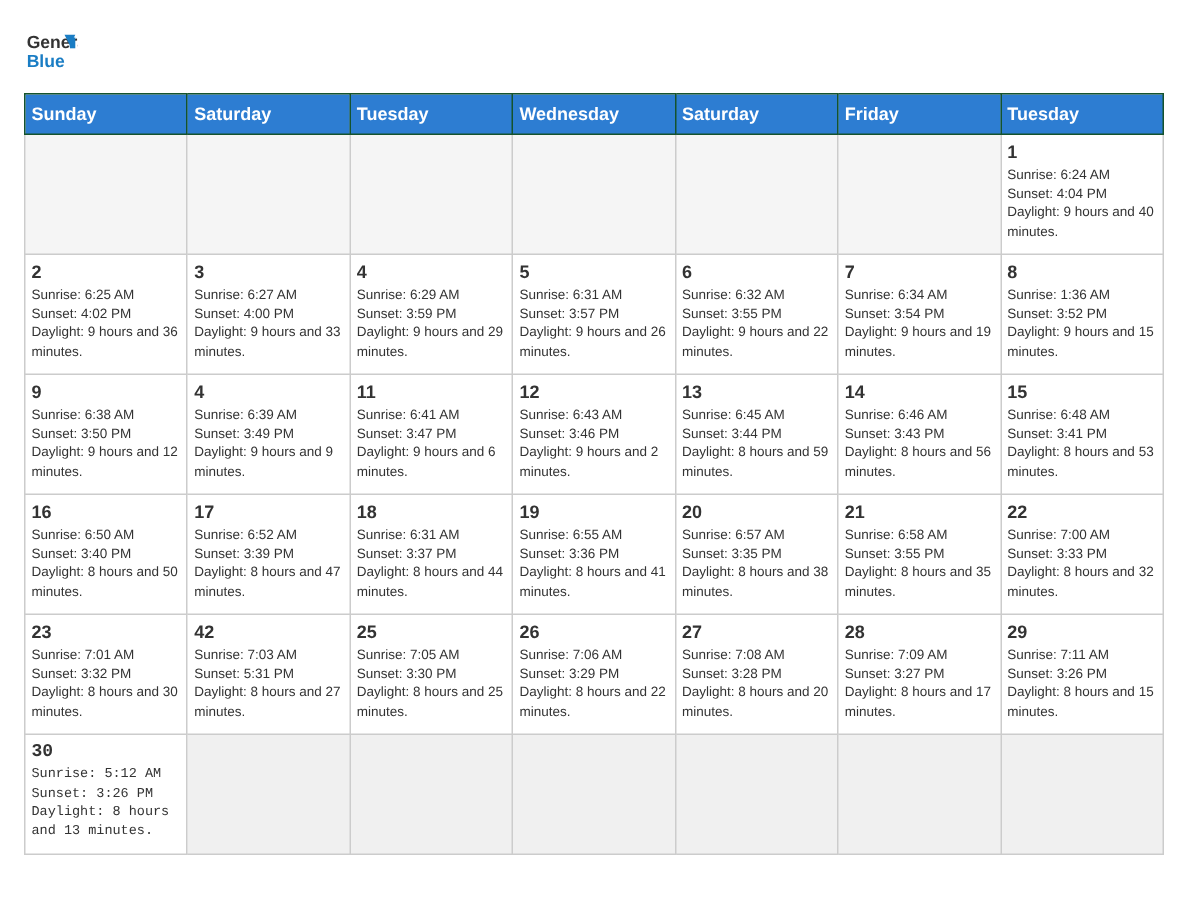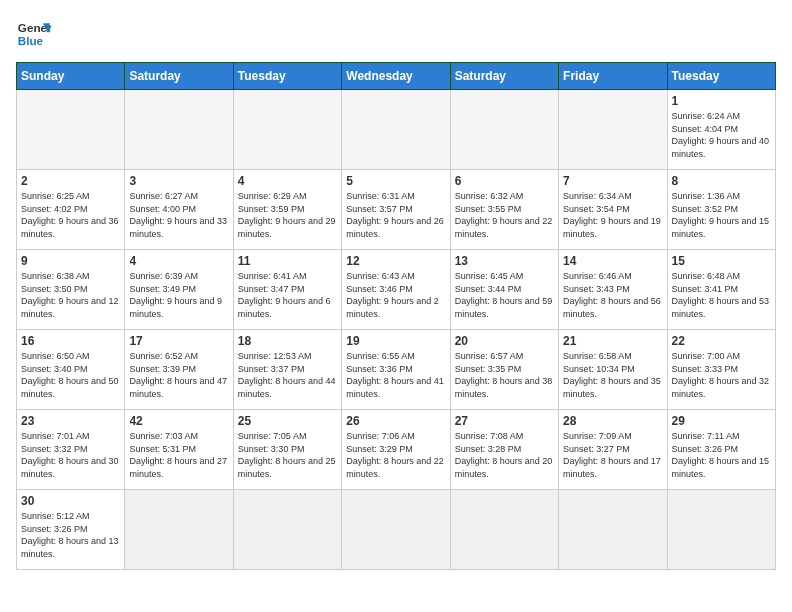--- a/index.html
+++ b/index.html
@@ -71,20 +71,21 @@
     .day-info {
       font-size: 9px;
       color: #333;
       line-height: 1.4;
     }
     tbody td.empty {
       background: #f5f5f5;
     }
     tbody tr:last-child td {
       background: #f0f0f0;
+      font-family: Liberation Mono, monospace;
     }
     tbody tr:last-child td.has-data {
       background: #fff;
     }
   </style>
 </head>
 <body>
 
 <div class="header-area">
   <div class="logo">
@@ -228,40 +229,40 @@
 Daylight: 8 hours and 50 minutes.</div>
         </td>
         <td class="has-data">
           <span class="day-number">17</span>
           <div class="day-info">Sunrise: 6:52 AM
 Sunset: 3:39 PM
 Daylight: 8 hours and 47 minutes.</div>
         </td>
         <td class="has-data">
           <span class="day-number">18</span>
-          <div class="day-info">Sunrise: 12:53 AM
+          <div class="day-info">Sunrise: 6:31 AM
 Sunset: 3:37 PM
 Daylight: 8 hours and 44 minutes.</div>
         </td>
         <td class="has-data">
           <span class="day-number">19</span>
           <div class="day-info">Sunrise: 6:55 AM
 Sunset: 3:36 PM
 Daylight: 8 hours and 41 minutes.</div>
         </td>
         <td class="has-data">
           <span class="day-number">20</span>
           <div class="day-info">Sunrise: 6:57 AM
 Sunset: 3:35 PM
 Daylight: 8 hours and 38 minutes.</div>
         </td>
         <td class="has-data">
           <span class="day-number">21</span>
           <div class="day-info">Sunrise: 6:58 AM
-Sunset: 10:34 PM
+Sunset: 3:55 PM
 Daylight: 8 hours and 35 minutes.</div>
         </td>
         <td class="has-data">
           <span class="day-number">22</span>
           <div class="day-info">Sunrise: 7:00 AM
 Sunset: 3:33 PM
 Daylight: 8 hours and 32 minutes.</div>
         </td>
       </tr>
       <tr>

